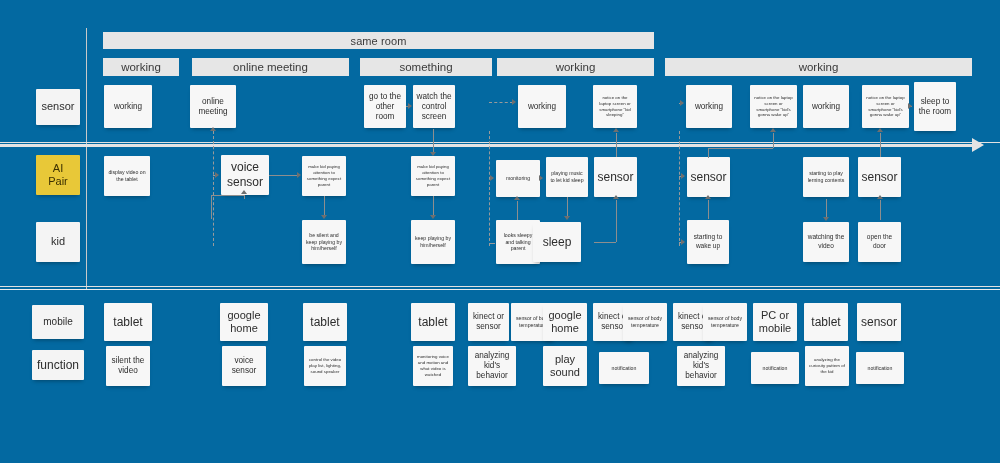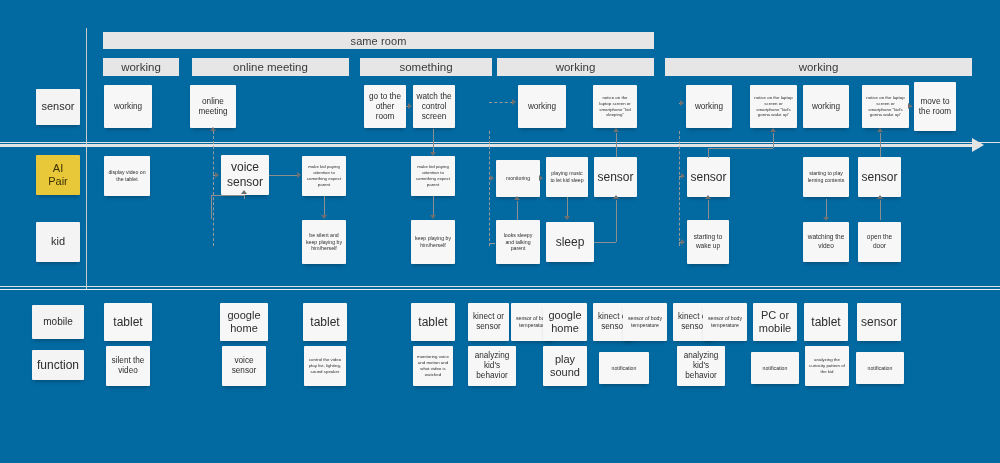--- a/index.html
+++ b/index.html
@@ -174,37 +174,37 @@
   <div class="note mid" style="left:104px; top:85px;  width:48px; height:43px;">working</div>
   <div class="note mid" style="left:190px; top:85px;  width:46px; height:43px;">online meeting</div>
   <div class="note mid" style="left:364px; top:85px;  width:42px; height:43px;">go to the other room</div>
   <div class="note mid" style="left:413px; top:85px;  width:42px; height:43px;">watch the control screen</div>
   <div class="note mid" style="left:518px; top:85px;  width:48px; height:43px;">working</div>
   <div class="note tiny" style="left:593px; top:85px;  width:44px; height:43px;">notice on the laptop screen or smartphone "kid sleeping"</div>
   <div class="note mid" style="left:686px; top:85px;  width:46px; height:43px;">working</div>
   <div class="note tiny" style="left:750px; top:85px;  width:47px; height:43px;">notice on the laptop screen or smartphone "kid's gonna wake up"</div>
   <div class="note mid" style="left:803px; top:85px;  width:46px; height:43px;">working</div>
   <div class="note tiny" style="left:862px; top:85px;  width:47px; height:43px;">notice on the laptop screen or smartphone "kid's gonna wake up"</div>
-  <div class="note mid" style="left:914px; top:82px;  width:42px; height:49px;">move to the room</div>
+  <div class="note mid" style="left:914px; top:82px;  width:42px; height:49px;">sleep to the room</div>
 
   <div class="note small" style="left:104px; top:156px; width:46px; height:40px;">display video on the tablet</div>
   <div class="note big" style="left:221px; top:155px; width:48px; height:40px;">voice sensor</div>
   <div class="note tiny" style="left:302px; top:156px; width:44px; height:40px;">make kid paying attention to something expect parent</div>
   <div class="note tiny" style="left:411px; top:156px; width:44px; height:40px;">make kid paying attention to something expect parent</div>
   <div class="note small" style="left:496px; top:160px; width:44px; height:37px;">monitoring</div>
   <div class="note small" style="left:546px; top:157px; width:42px; height:40px;">playing music to let kid sleep</div>
   <div class="note big" style="left:594px; top:157px; width:43px; height:40px;">sensor</div>
   <div class="note big" style="left:687px; top:157px; width:43px; height:40px;">sensor</div>
   <div class="note small" style="left:803px; top:157px; width:46px; height:40px;">starting to play lerning contents</div>
   <div class="note big" style="left:858px; top:157px; width:43px; height:40px;">sensor</div>
 
   <div class="note small" style="left:302px; top:220px; width:44px; height:44px;">be silent and keep playing by him/herself</div>
   <div class="note small" style="left:411px; top:220px; width:44px; height:44px;">keep playing by him/herself</div>
   <div class="note small" style="left:496px; top:220px; width:44px; height:44px;">looks sleepy and talking parent</div>
-  <div class="note big" style="left:546px; top:222px; width:48px; height:40px;">sleep</div>
+  <div class="note big" style="left:533px; top:222px; width:48px; height:40px;">sleep</div>
   <div class="note small" style="left:687px; top:220px; width:42px; height:44px; font-size:6.5px;">starting to wake up</div>
   <div class="note small" style="left:803px; top:222px; width:46px; height:40px; font-size:6.5px;">watching the video</div>
   <div class="note small" style="left:858px; top:222px; width:43px; height:40px; font-size:6.5px;">open the door</div>
 
   <div class="note big" style="left:104px; top:303px; width:48px; height:38px;">tablet</div>
   <div class="note big" style="left:220px; top:303px; width:48px; height:38px; font-size:11px;">google home</div>
   <div class="note big" style="left:303px; top:303px; width:44px; height:38px;">tablet</div>
   <div class="note big" style="left:411px; top:303px; width:44px; height:38px;">tablet</div>
   <div class="note mid" style="left:468px; top:303px; width:41px; height:38px;">kinect or sensor</div>
   <div class="note small" style="left:511px; top:303px; width:44px; height:38px;">sensor of body temperature</div>

